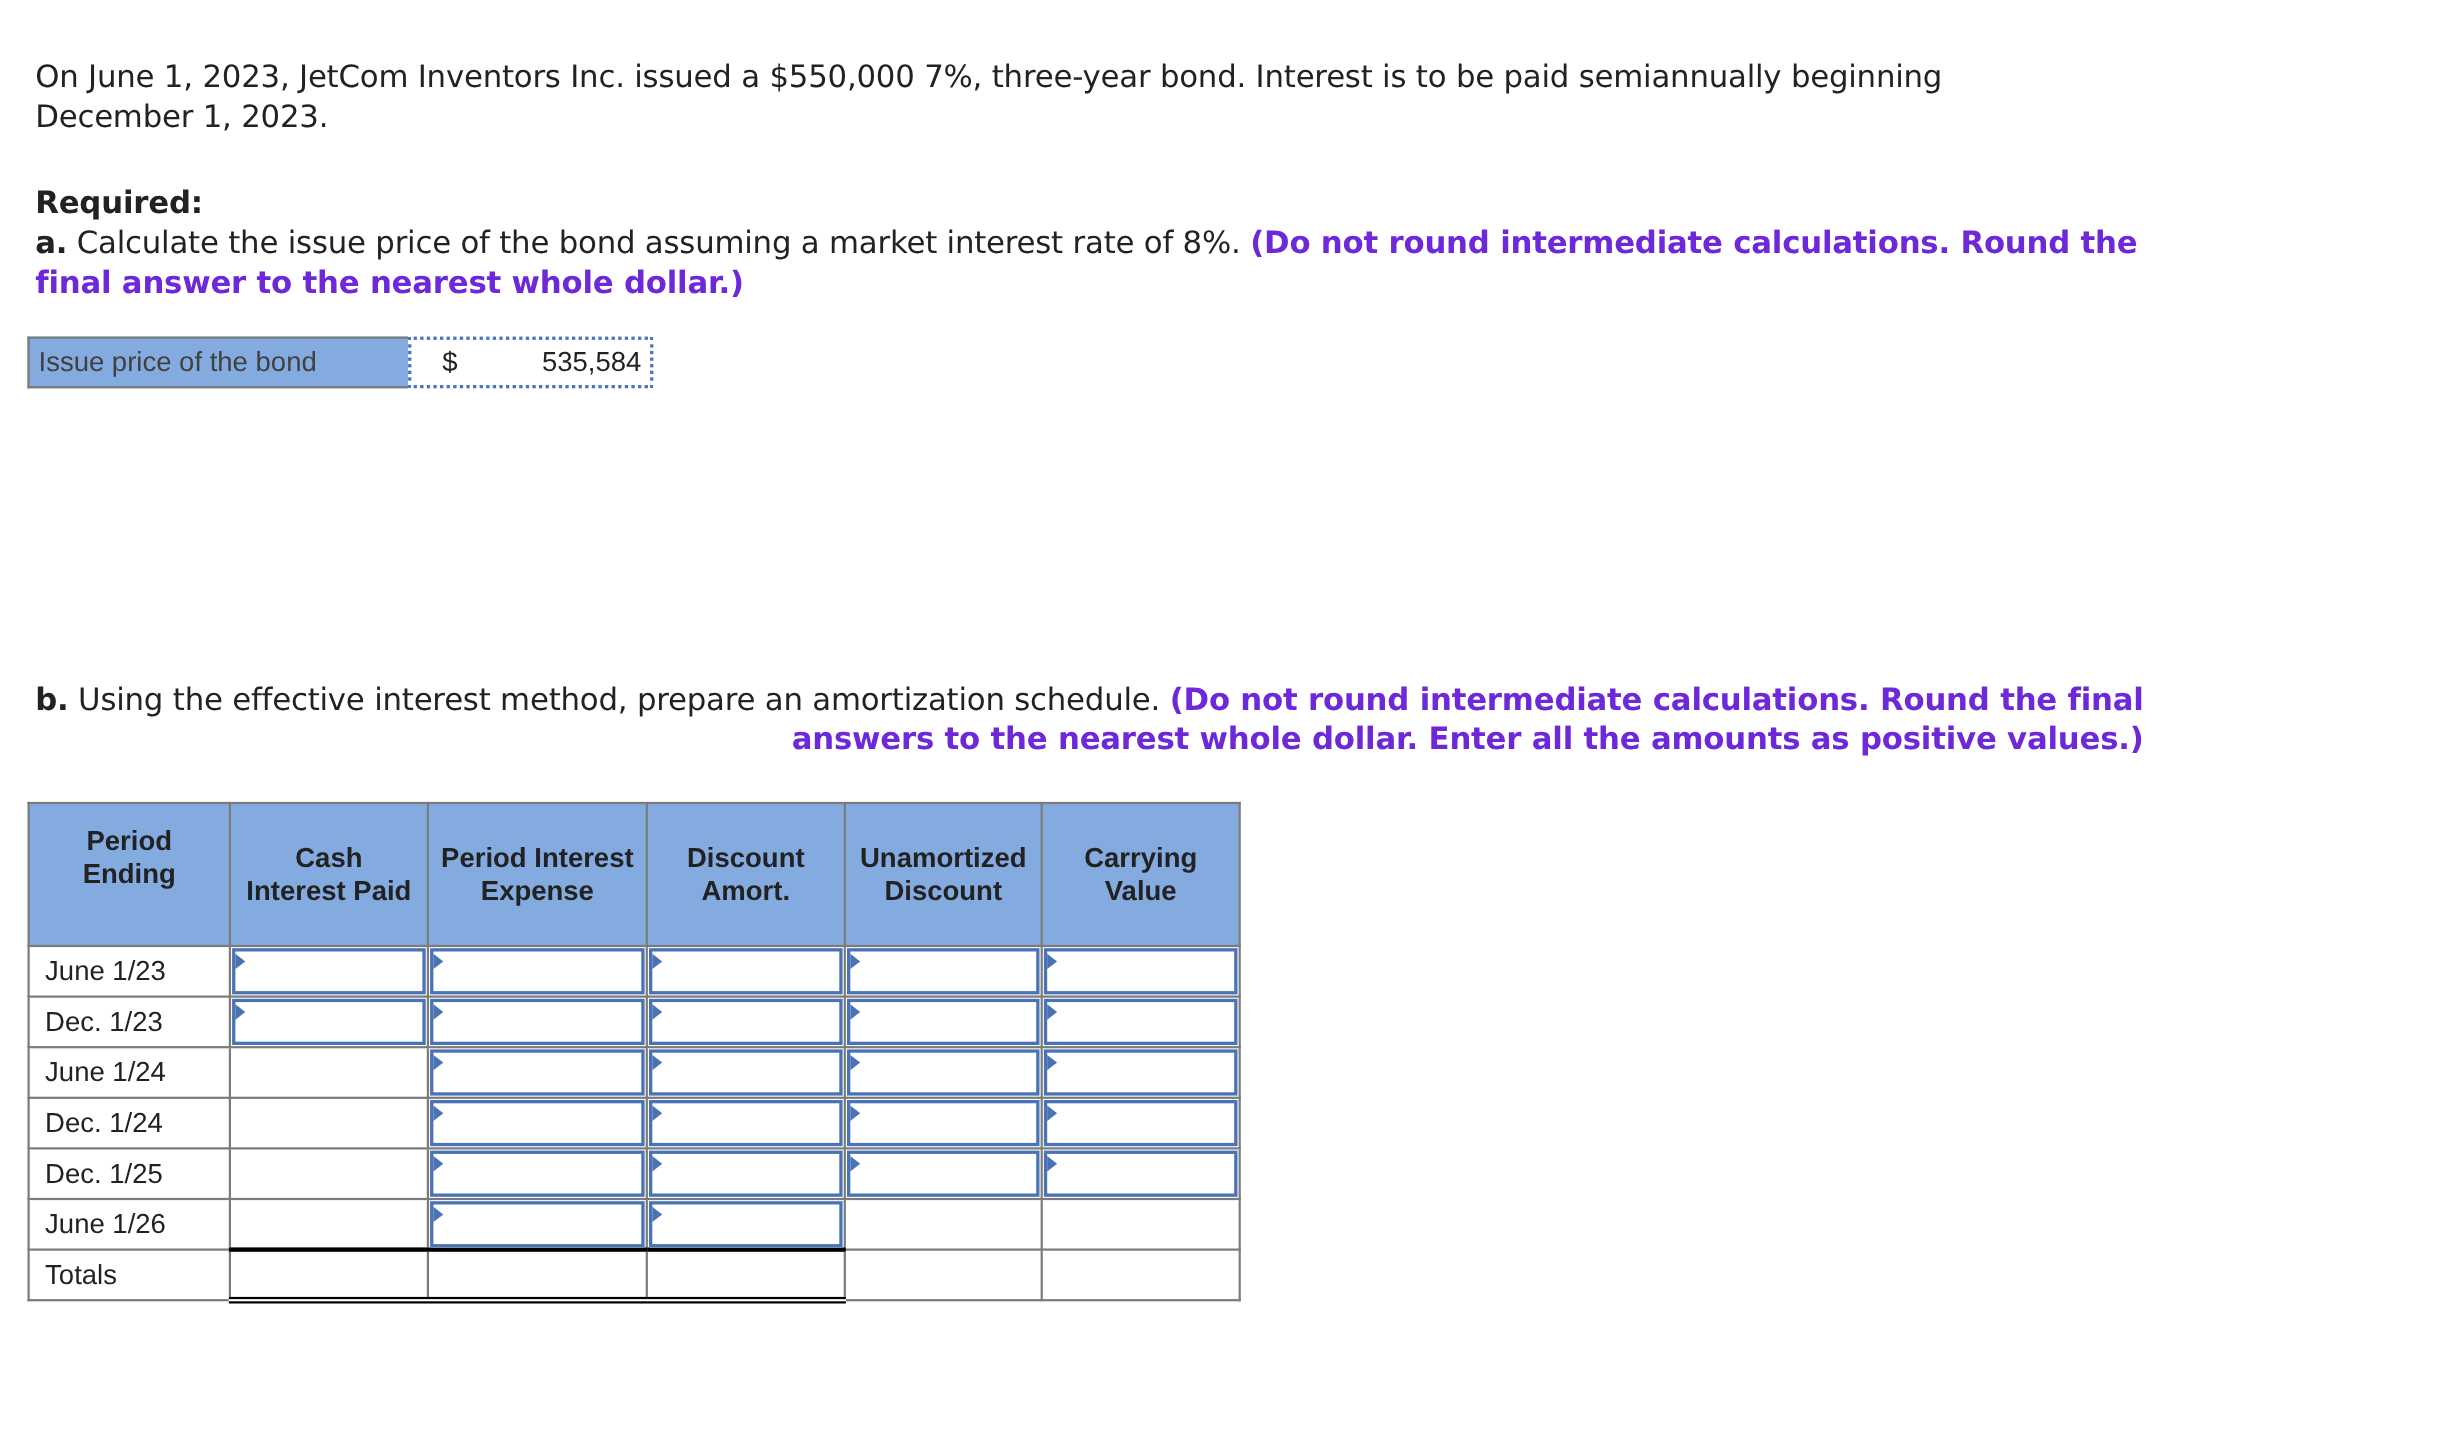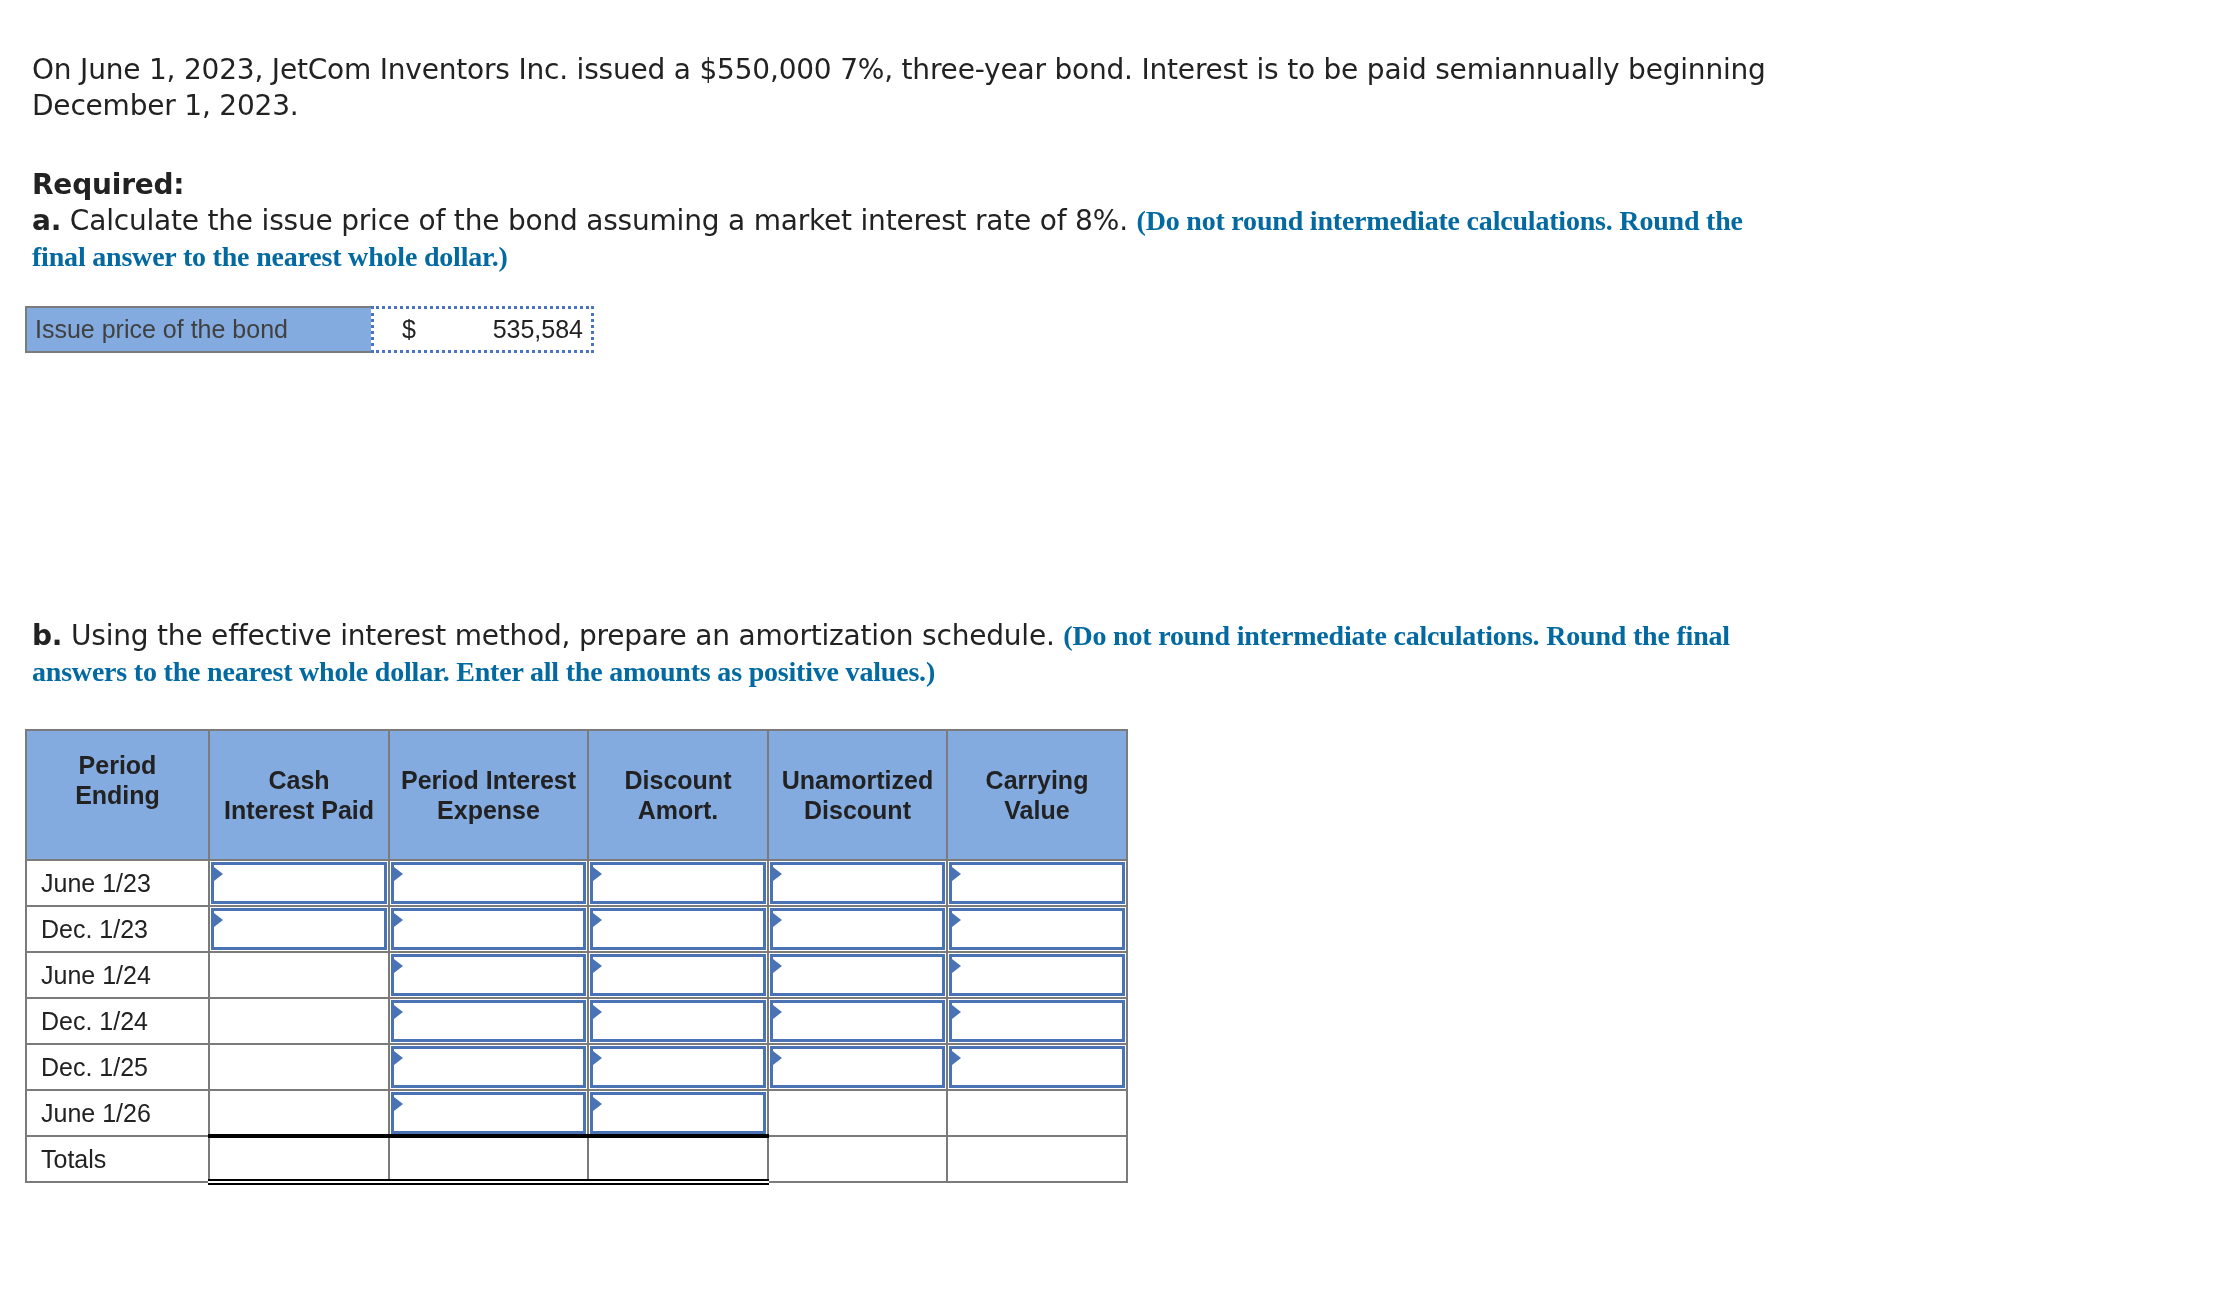--- a/index.html
+++ b/index.html
@@ -6,21 +6,21 @@
     body {
       width: 2223px; height: 1304px; position: relative; overflow: hidden;
       color: #222222;
       font-family: "DejaVu Sans", sans-serif;
     }
     .para {
       position: absolute; left: 20px;
       font-size: 28px; line-height: 36px; letter-spacing: -0.2px;
       margin: 12px; white-space: nowrap;
     }
-    .red { color: #0369a1; font-weight: bold; font-family: Liberation Serif, serif; }
+    .red { color: #6d28d9; font-weight: bold; }
     .bold { font-weight: bold; }
 
     
     .issue-box {
       position: absolute; left: 25px; top: 306px; height: 47px;
       display: flex; font-family: "Liberation Sans", sans-serif; font-size: 25px;
     }
     .issue-label {
       width: 336px; height: 43px; background: #84abe0;
       border: 2px solid #7b7b7b; border-right: none;
@@ -91,21 +91,21 @@
 </p>
 
 <div class="issue-box">
   <div class="issue-label">Issue price of the bond</div>
   <div class="issue-value">
     <span>$</span>
     <span>535,584</span>
   </div>
 </div>
 
-<p class="para" style="top:606px;">
+<p class="para" style="top:606px;text-align:right;">
   <span class="bold">b.</span><span> Using the effective interest method, prepare an amortization schedule. </span><span class="red">(Do not round intermediate calculations. Round the final</span><br>
   <span class="red">answers to the nearest whole dollar. Enter all the amounts as positive values.)</span>
 </p>
 
 <table class="sched">
   <thead>
     <tr>
       <th class="col0 period"><span>Period</span><br><span>Ending</span></th>
       <th class="col1"><span>Cash</span><br><span>Interest Paid</span></th>
       <th class="col2"><span>Period Interest</span><br><span>Expense</span></th>

